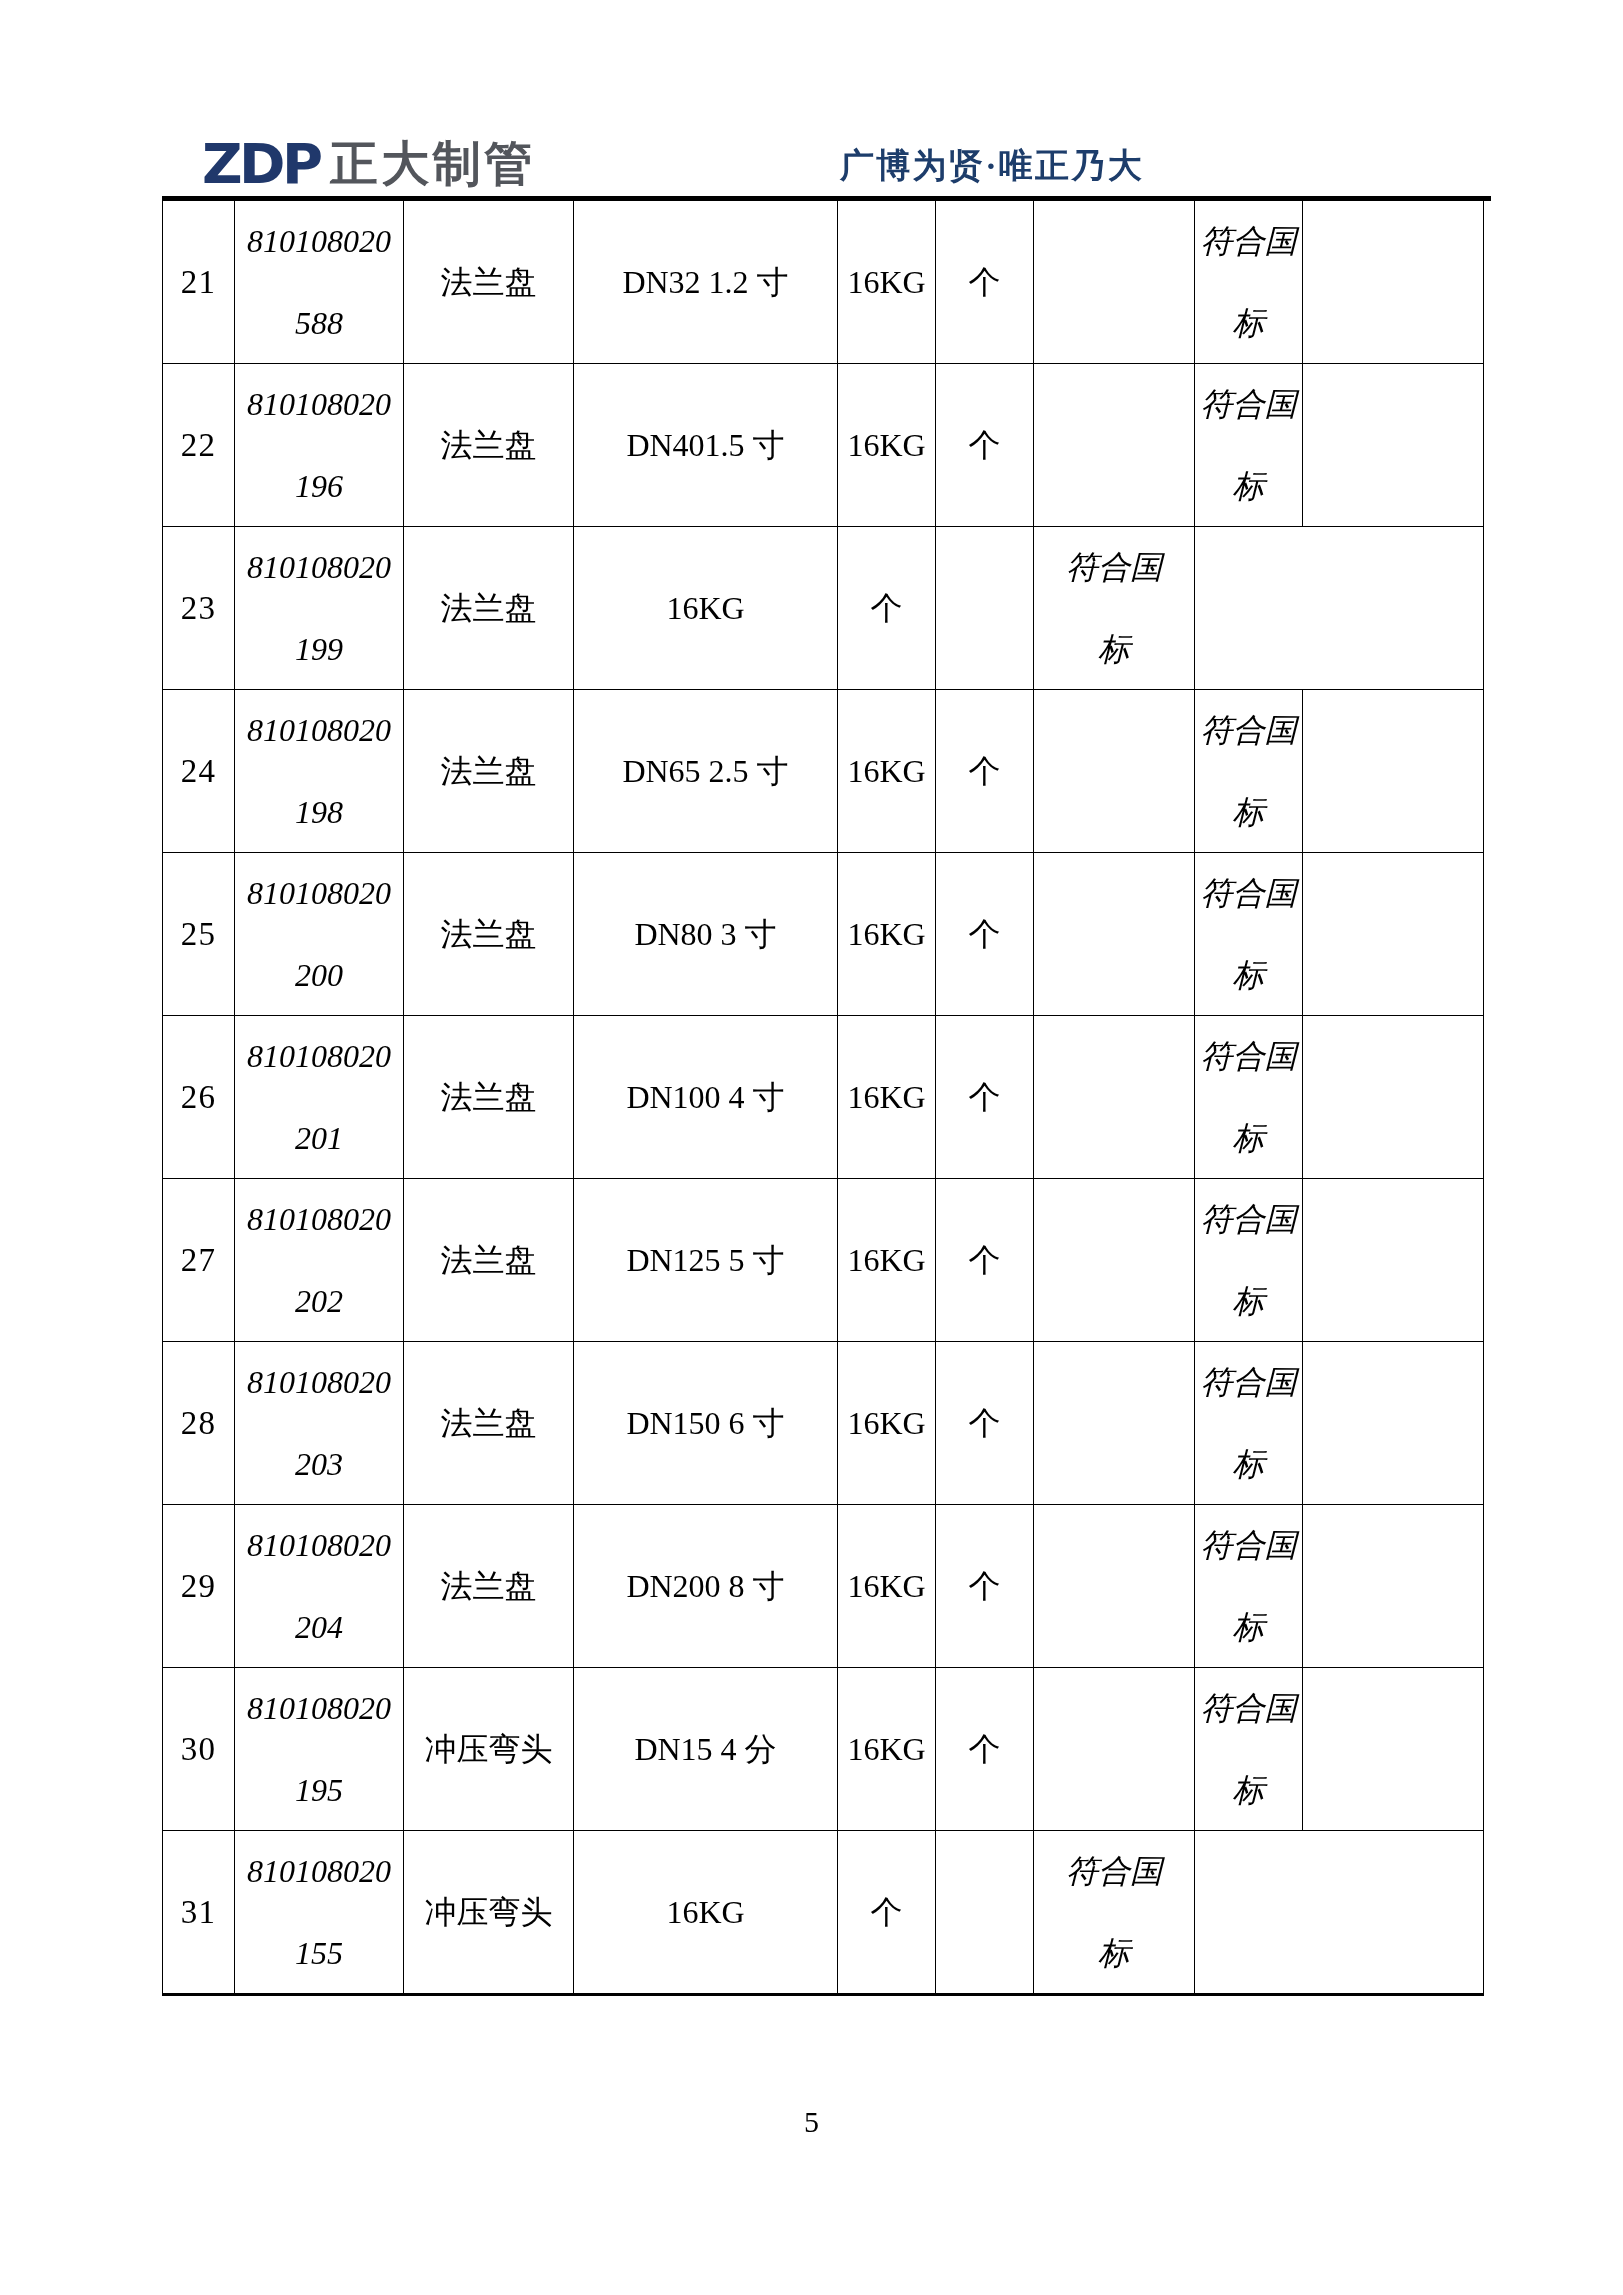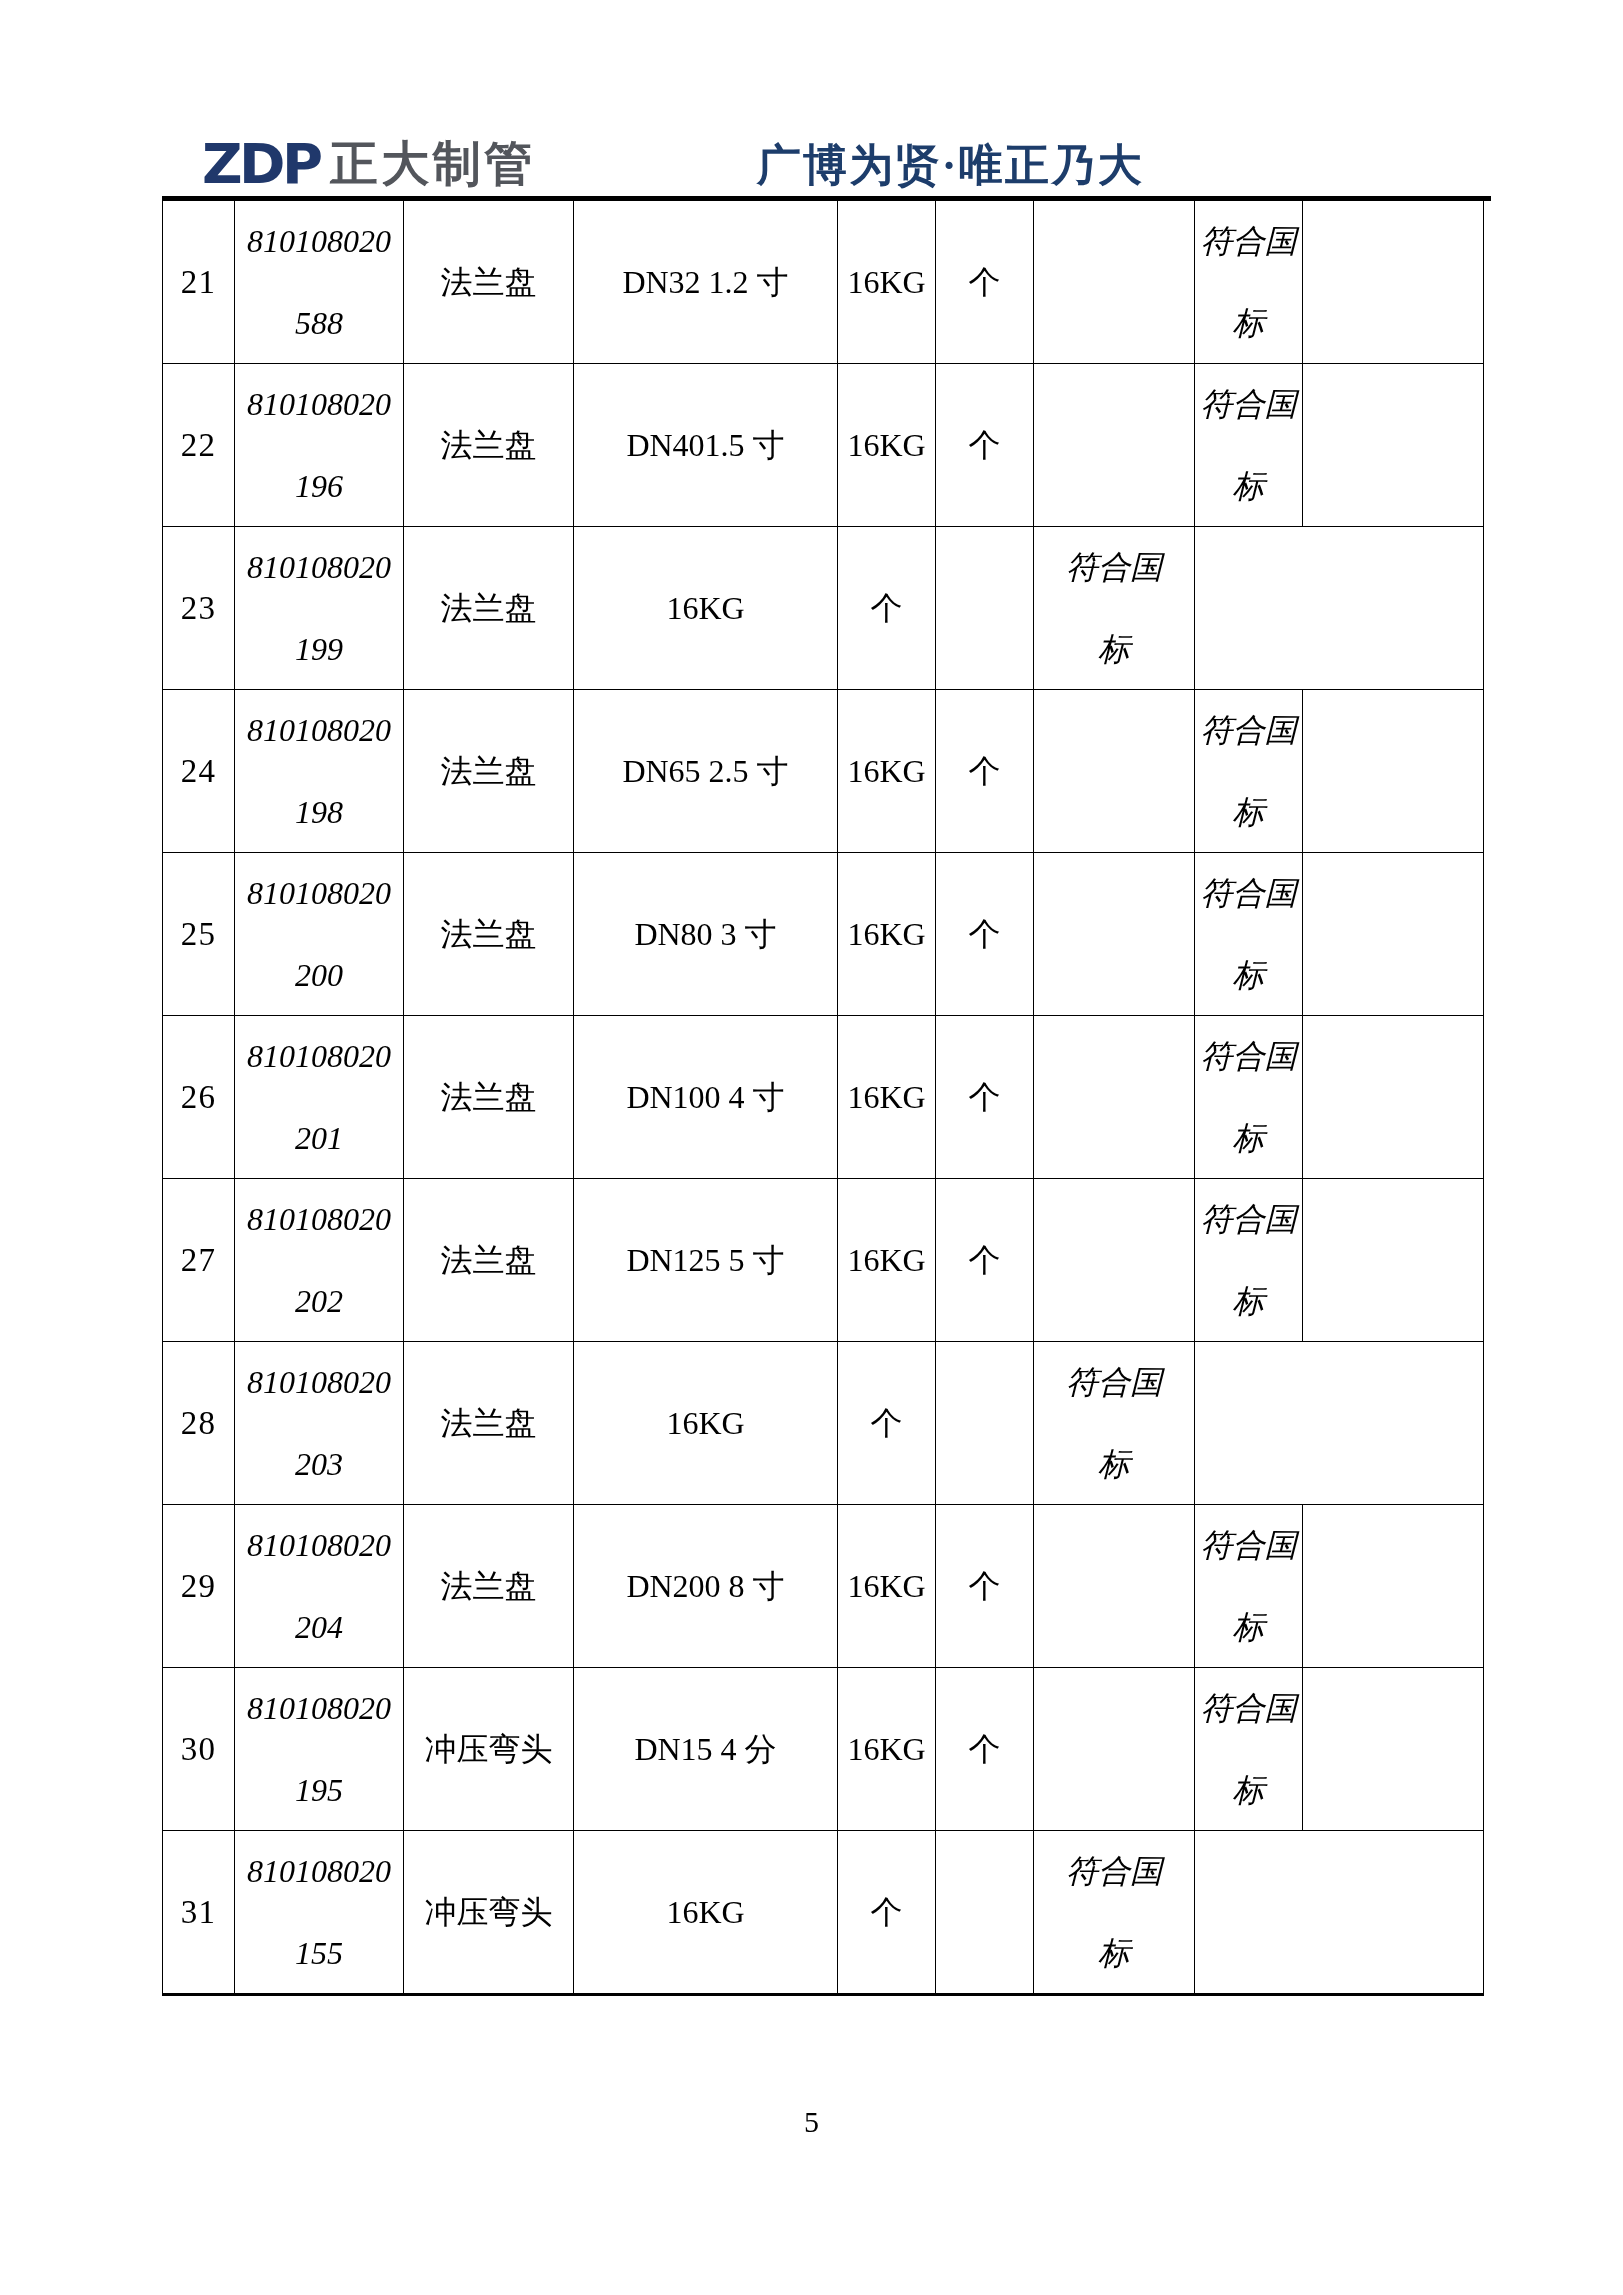--- a/index.html
+++ b/index.html
@@ -25,21 +25,21 @@
     border-bottom:7.6px solid #ffffff;border-radius:50%;
     transform:rotate(-9deg);pointer-events:none;
   }
   .logo-cjk{
     font-family:"Liberation Sans","DejaVu Sans",sans-serif;
     font-weight:700;font-size:48px;line-height:50px;
     color:#53565c;letter-spacing:3.5px;margin-left:10px;
   }
   .tagline{
     position:absolute;right:190px;top:147px;
-    font-size:44px;line-height:37px;font-weight:700;
+    font-size:34px;line-height:37px;font-weight:700;
     color:#1d3d6b;letter-spacing:2.3px;
     font-family:"Liberation Serif","DejaVu Serif",serif;
   }
   .header-rule{
     position:absolute;left:162px;top:196px;width:1329px;height:4.7px;
     background:#000;
   }
 
   
   .doc-table{
@@ -208,20 +208,21 @@
     </div>
     <div class="t-cell"></div>
   </div>
       <div class="t-row">
     <div class="t-cell seq">28</div>
     <div class="t-cell stack">
       <span>810108020</span>
       <span>203</span>
     </div>
     <div class="t-cell">法兰盘</div>
+    <div class="t-cell">DN150 6 寸</div>
     <div class="t-cell">16KG</div>
     <div class="t-cell">个</div>
     <div class="t-cell"></div>
     <div class="t-cell stack">
       <span>符合国</span>
       <span>标</span>
     </div>
     <div class="t-cell"></div>
   </div>
       <div class="t-row">

